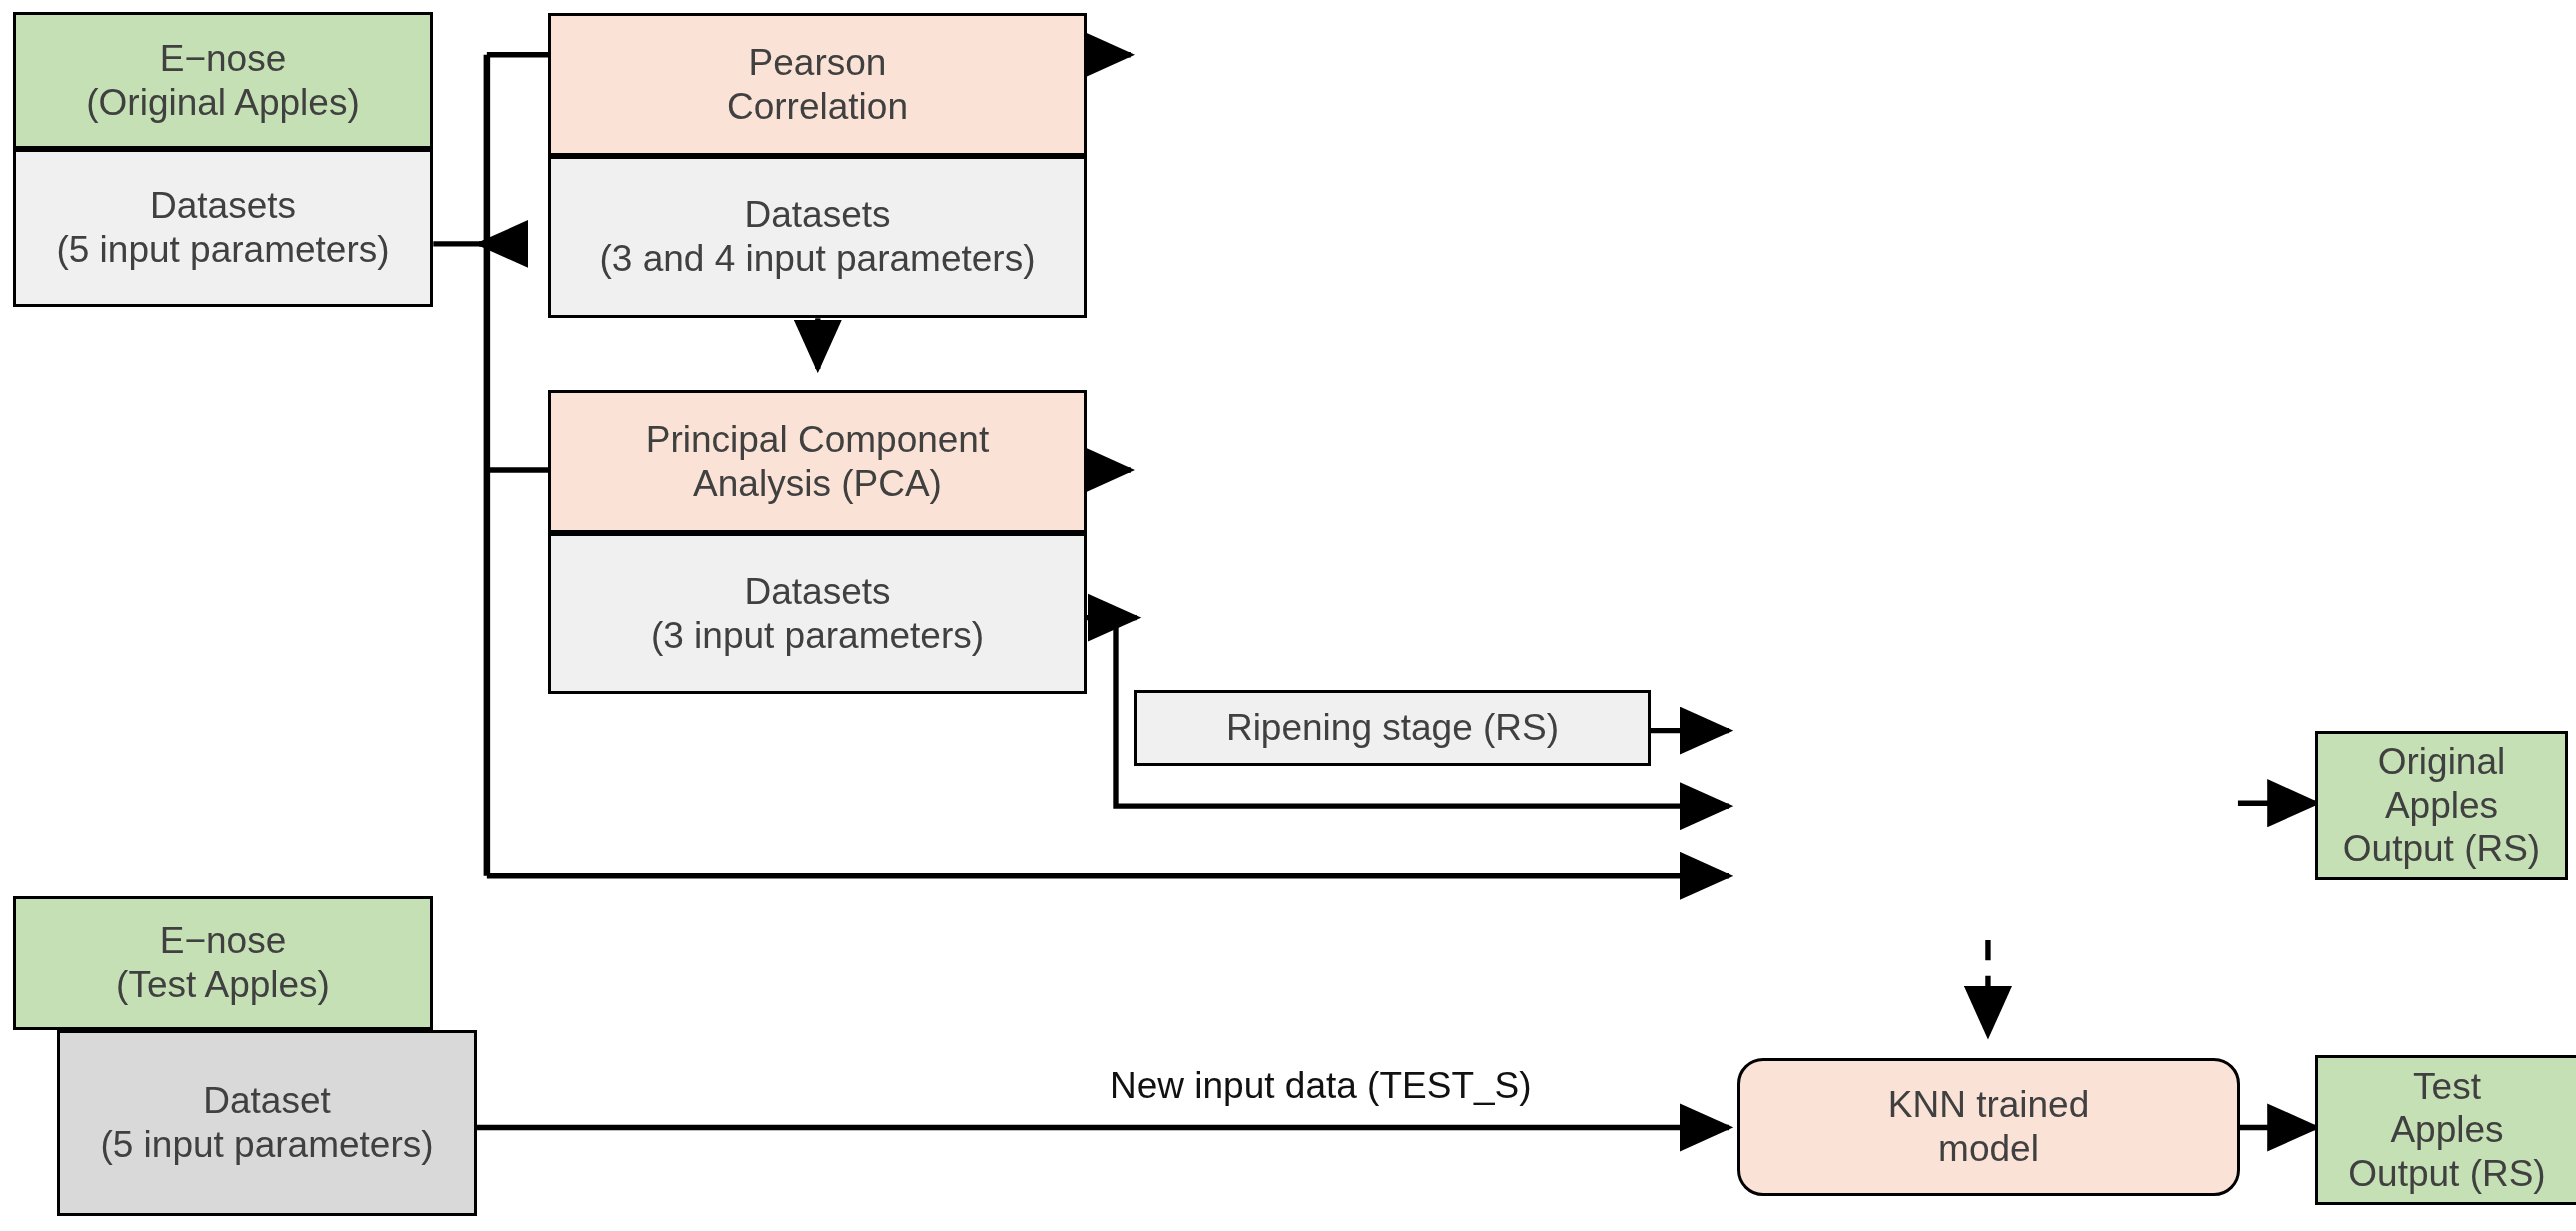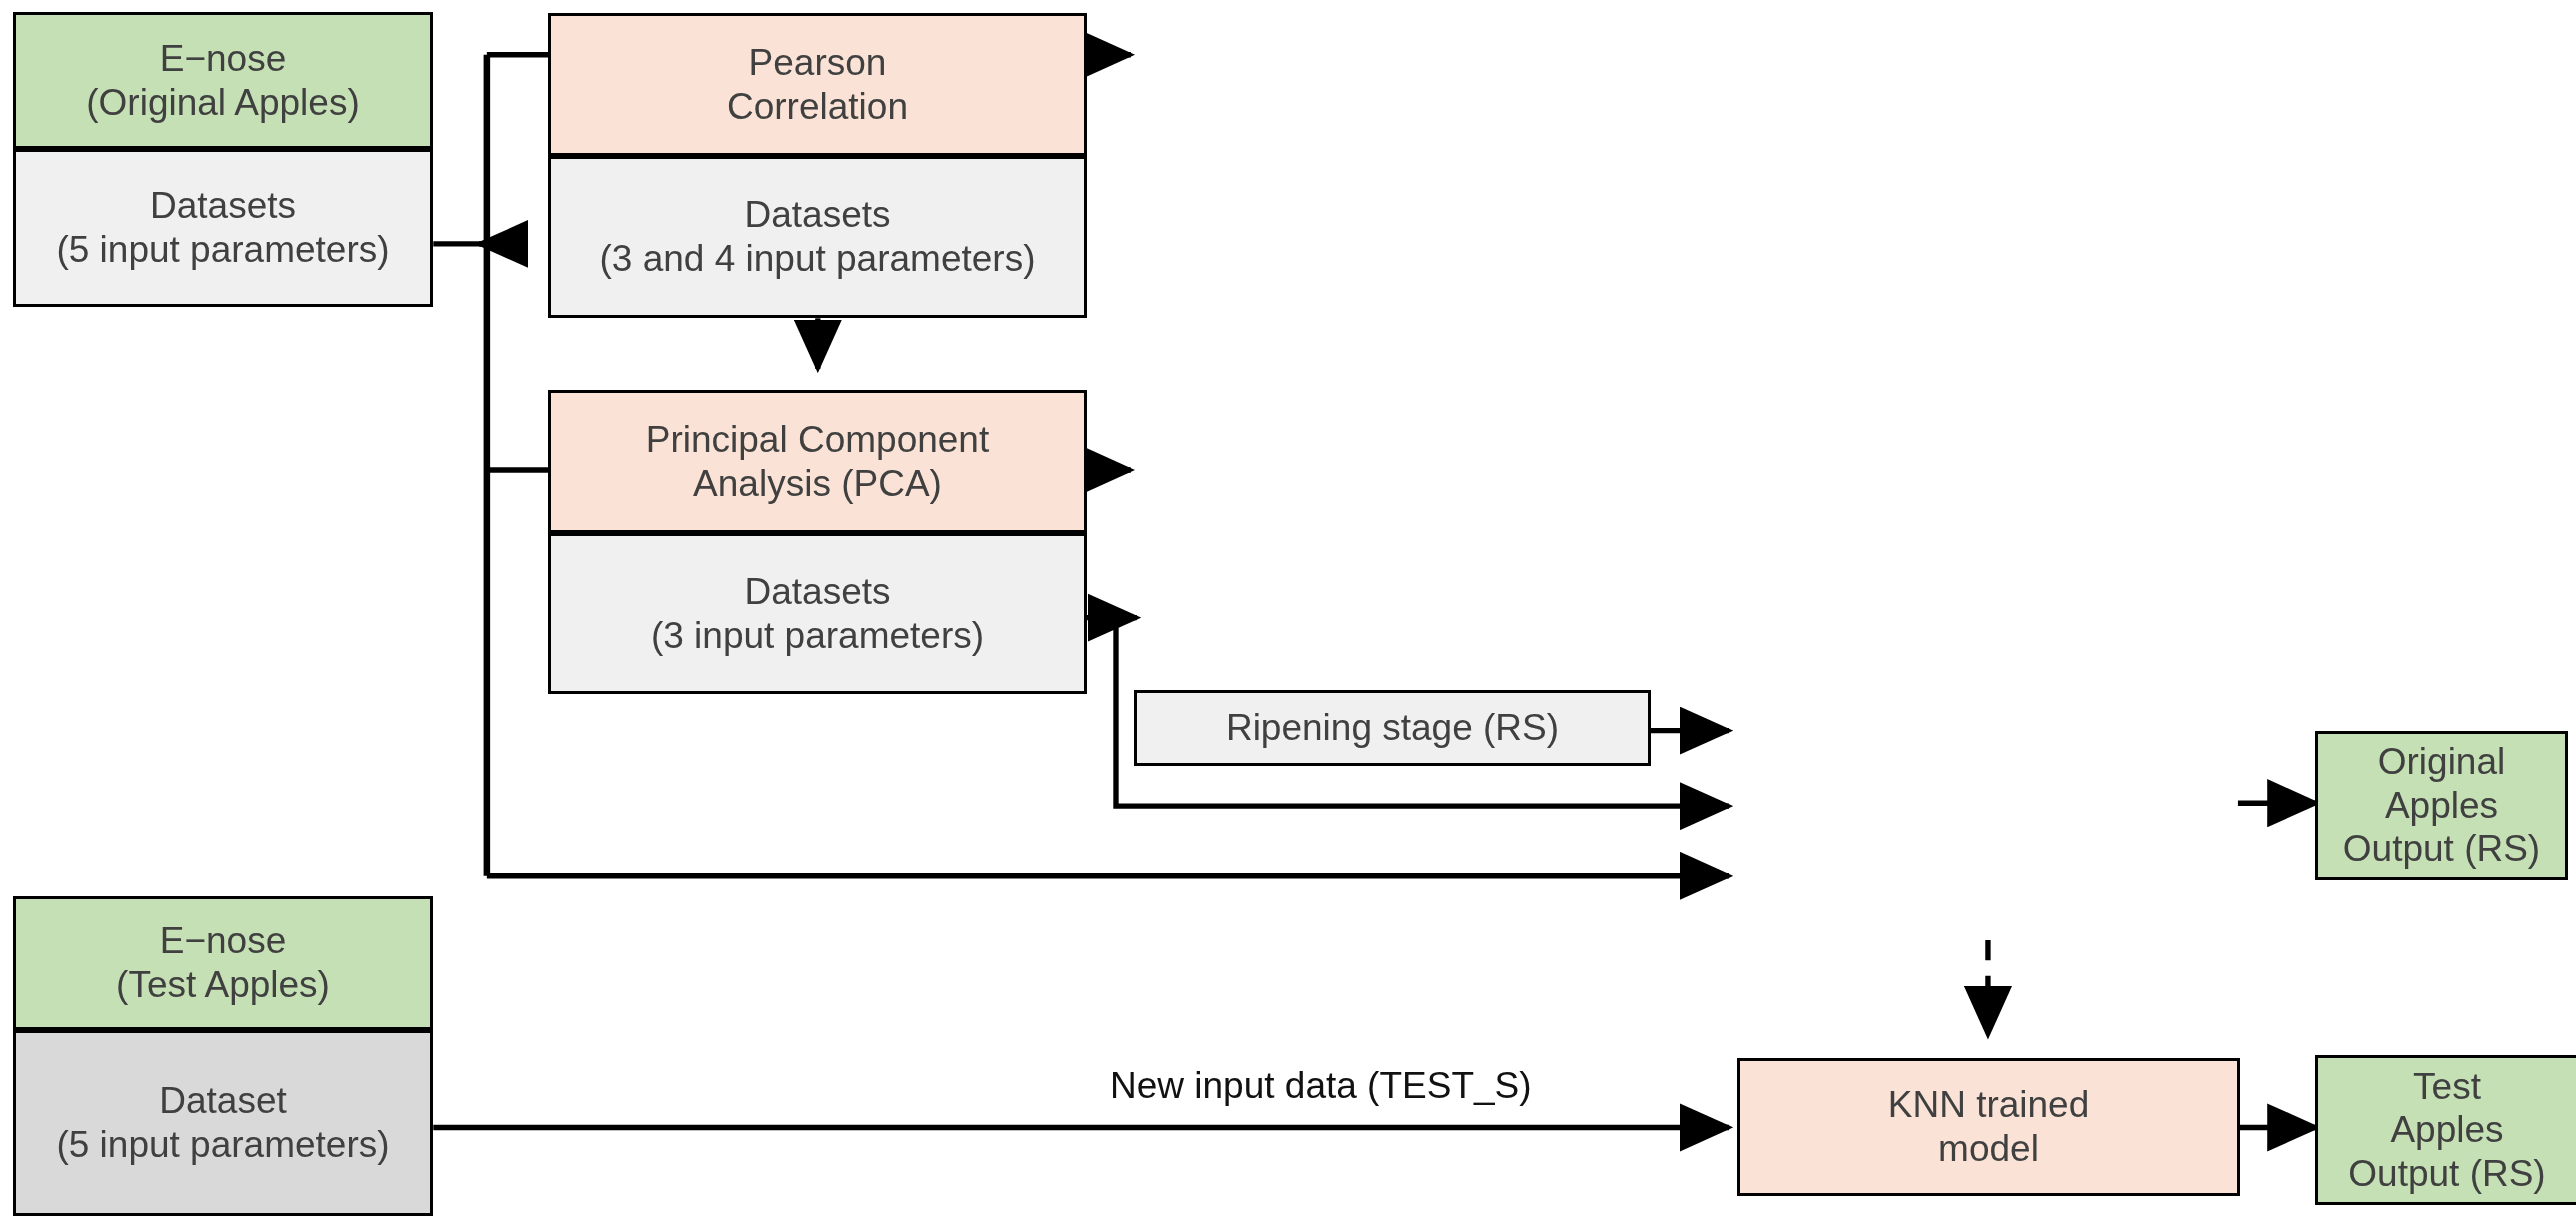--- a/index.html
+++ b/index.html
@@ -5,21 +5,21 @@
   html,body{margin:0;padding:0;background:#ffffff;}
   body{font-family:"Liberation Sans",sans-serif;}
   #stage{position:relative;width:2576px;height:1231px;background:#ffffff;overflow:hidden;}
   #wires{position:absolute;left:0;top:0;width:2576px;height:1231px;}
   .node{position:absolute;box-sizing:border-box;border:3px solid #000;
         display:flex;align-items:center;justify-content:center;text-align:center;
         color:#404040;line-height:1.18;white-space:pre-line;}
   .green{background:#c5e0b4;}
   .peach{background:#fae3d6;}
   .grey{background:#f0f0f0;}
-  .grey-dark{background:#d9d9d9;}
+  .grey-dark{background:#d9d9d9;margin-left:44px;}
   .f-lg{font-size:37px;}
   .edge-label{position:absolute;font-size:37px;color:#111;white-space:nowrap;}
 </style>
 </head>
 <body>
 
 <div id="stage">
 
   <svg id="wires" viewBox="0 0 4328 2069" preserveAspectRatio="none">
     <defs>
@@ -97,21 +97,21 @@
 
   <div class="node green f-lg" style="left:13px;top:896px;width:420px;height:134px;">
     <span>E−nose
 (Test Apples)</span>
   </div>
   <div class="node grey-dark f-lg" style="left:13px;top:1030px;width:420px;height:186px;">
     <span>Dataset
 (5 input parameters)</span>
   </div>
 
-  <div class="node peach f-lg" style="left:1737px;top:1058px;width:503px;height:138px;">
+  <div class="node peach f-lg" style="left:1737px;top:1058px;width:503px;height:138px;border-radius:26px;">
     <span>KNN trained
 model</span>
   </div>
 
   <div class="node green f-lg" style="left:2315px;top:1055px;width:264px;height:150px;">
     <span>Test
 Apples
 Output (RS)</span>
   </div>
 

